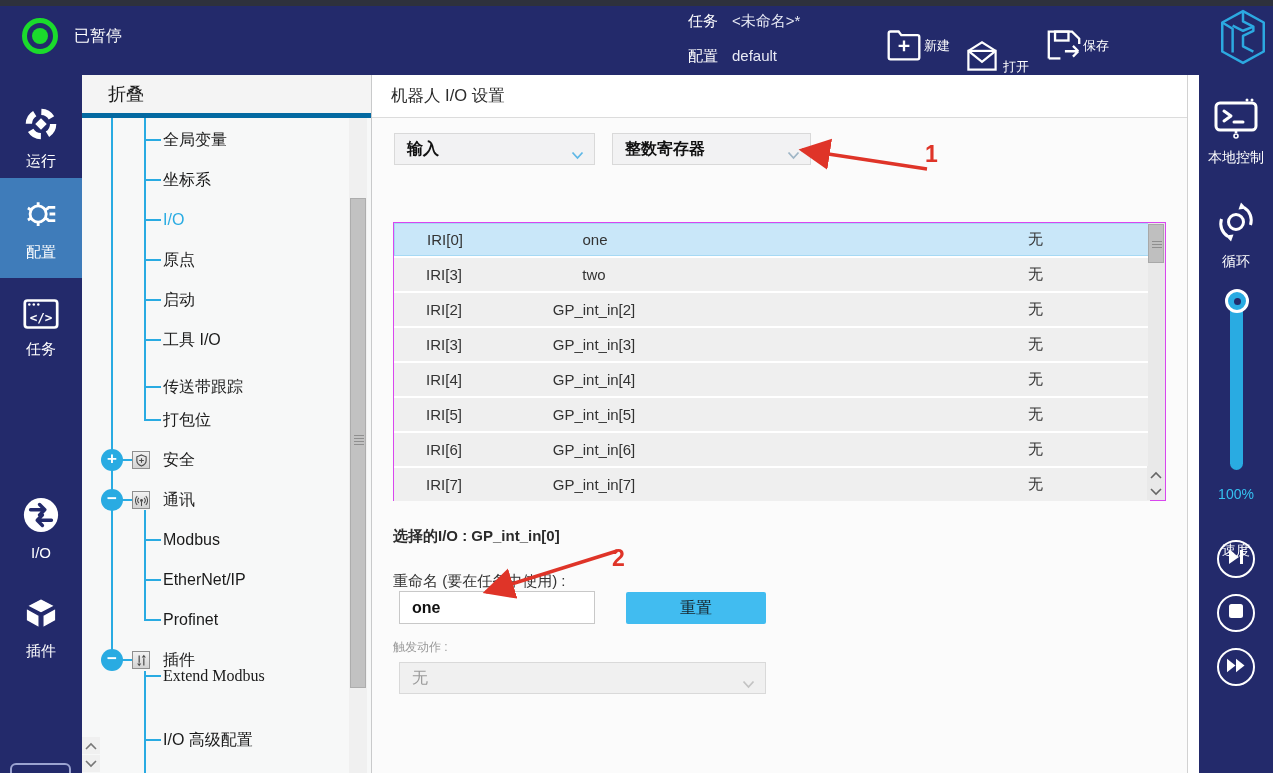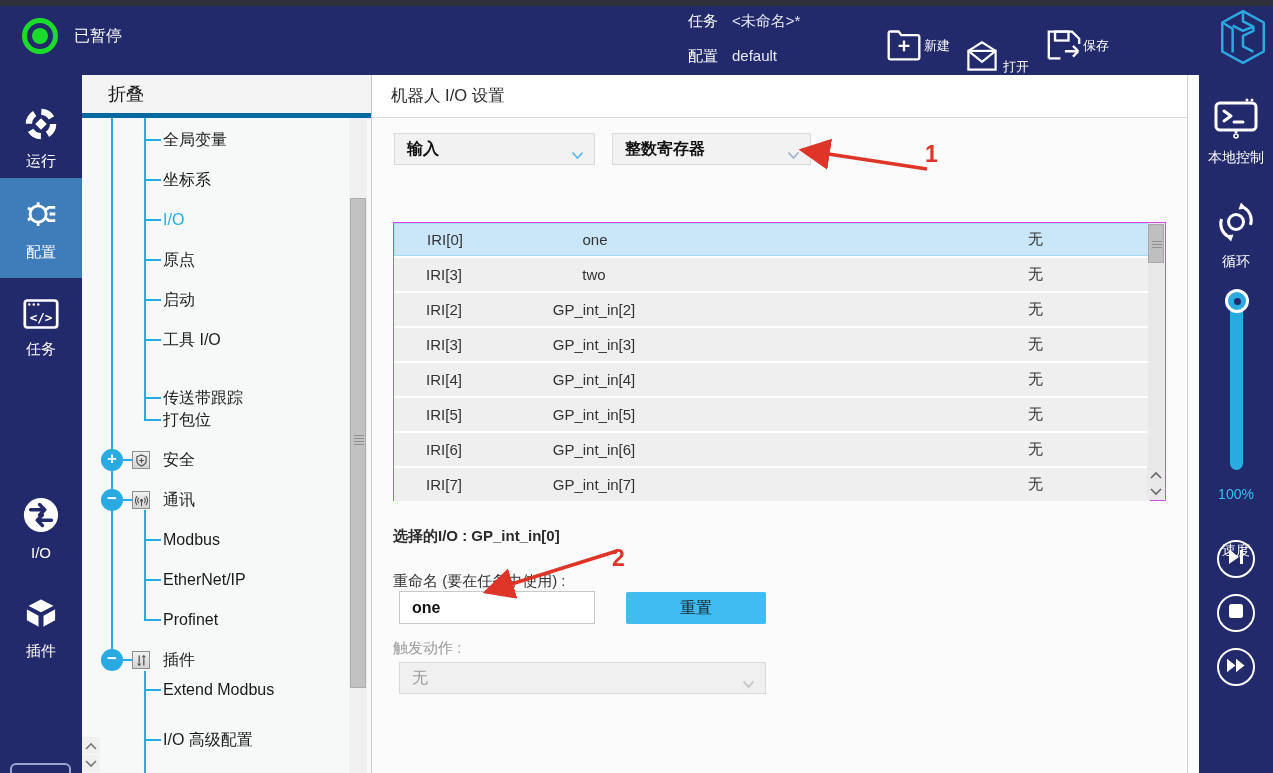--- a/index.html
+++ b/index.html
@@ -94,21 +94,21 @@
   #table-up { top:243px; left:auto; right:0; background:#E9E9E9; }
   #table-down { top:260px; left:auto; right:0; background:#E9E9E9; }
   #selected-io { position:absolute; left:21px; top:452px; font-size:15px; font-weight:bold; color:#2B2B2B; }
   #rename-label { position:absolute; left:21px; top:497px; font-size:15px; color:#333; }
   #rename-input { position:absolute; left:27px; top:516px; width:196px; height:33px; background:#fff;
     border:1px solid #C8C8C8; font-size:16px; font-weight:bold; color:#111; padding-left:12px;
     font-family:"Liberation Sans","DejaVu Sans",sans-serif; }
   #reset-btn { position:absolute; left:254px; top:517px; width:140px; height:32px; background:#41BCF0;
     border:none; border-radius:2px; font-size:16px; color:#17242B; cursor:pointer;
     font-family:"Liberation Sans","DejaVu Sans",sans-serif; }
-  #trigger-label { position:absolute; left:21px; top:564px; font-size:15px; color:#9A9A9A; }
+  #trigger-label { position:absolute; left:21px; top:564px; font-size:12px; color:#9A9A9A; }
   #dd-trigger { left:27px; top:587px; width:367px; background:#F0F0F0; color:#9A9A9A; cursor:default; }
 
   
   #right-rail { position:absolute; left:1199px; top:75px; width:74px; height:698px; background:#232A6B; }
   .rr-item { position:absolute; left:0; width:74px; display:flex; flex-direction:column;
     align-items:center; gap:7px; color:#fff; font-size:14px; cursor:pointer; }
   #rr-local { top:22px; } #rr-loop { top:126px; }
   #speed-track { position:absolute; left:31px; top:221px; width:13px; height:174px;
     background:#29ABE2; border-radius:7px; }
   #speed-handle { position:absolute; left:26px; top:214px; width:24px; height:24px; border-radius:50%;
@@ -270,21 +270,21 @@
           </div>
           <div class="tnode leaf" style="top: 122px;">
             <span class="tlabel">原点</span>
           </div>
           <div class="tnode leaf" style="top: 162px;">
             <span class="tlabel">启动</span>
           </div>
           <div class="tnode leaf" style="top: 202px;">
             <span class="tlabel">工具 I/O</span>
           </div>
-          <div class="tnode leaf" style="top: 260px;">
+          <div class="tnode leaf" style="top: 249px;">
             <span class="tlabel">传送带跟踪</span>
           </div>
           <div class="tnode leaf" style="top: 282px;">
             <span class="tlabel">打包位</span>
           </div>
           <div class="tnode parent" style="top: 322px;">
             <span class="texp">+</span>
             <span class="ticon">
               <svg width="13" height="13" viewBox="0 0 14 14">
                 <path d="M7 1l5 2v4c0 3-2.5 5-5 6-2.5-1-5-3-5-6V3z" fill="none" stroke="#4a4a4a" stroke-width="1.2"></path>
@@ -321,21 +321,21 @@
             <span class="ticon">
               <svg width="13" height="13" viewBox="0 0 14 14">
                 <path d="M4.5 1.5v8" stroke="#4a4a4a" stroke-width="1.3" fill="none"></path>
                 <path d="M4.5 13.2l-2.2-3h4.4z" fill="#4a4a4a"></path>
                 <path d="M9.5 12.5v-8" stroke="#4a4a4a" stroke-width="1.3" fill="none"></path>
                 <path d="M9.5 .8l2.2 3H7.3z" fill="#4a4a4a"></path>
               </svg>
             </span>
             <span class="tlabel">插件</span>
           </div>
-          <div class="tnode leaf" style="top: 552px;">
+          <div class="tnode leaf" style="top: 538px; font-family: Liberation Serif, serif;">
             <span class="tlabel">Extend Modbus</span>
           </div>
           <div class="tnode leaf" style="top: 602px;">
             <span class="tlabel">I/O 高级配置</span>
           </div>
         </div>
       <div id="tree-scroll">
         <div id="tree-thumb">
             <div class="grip"></div>
           </div>

